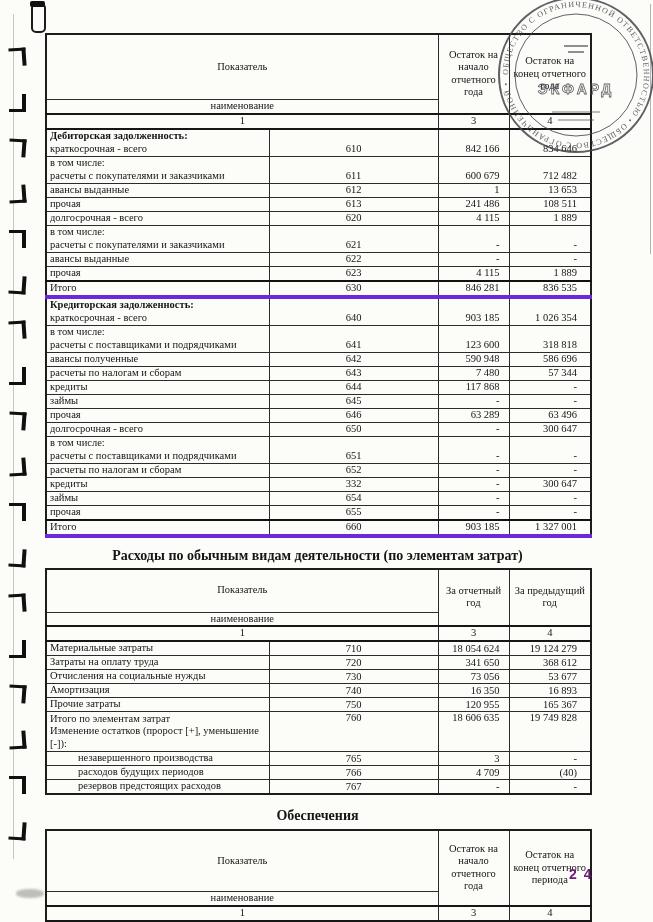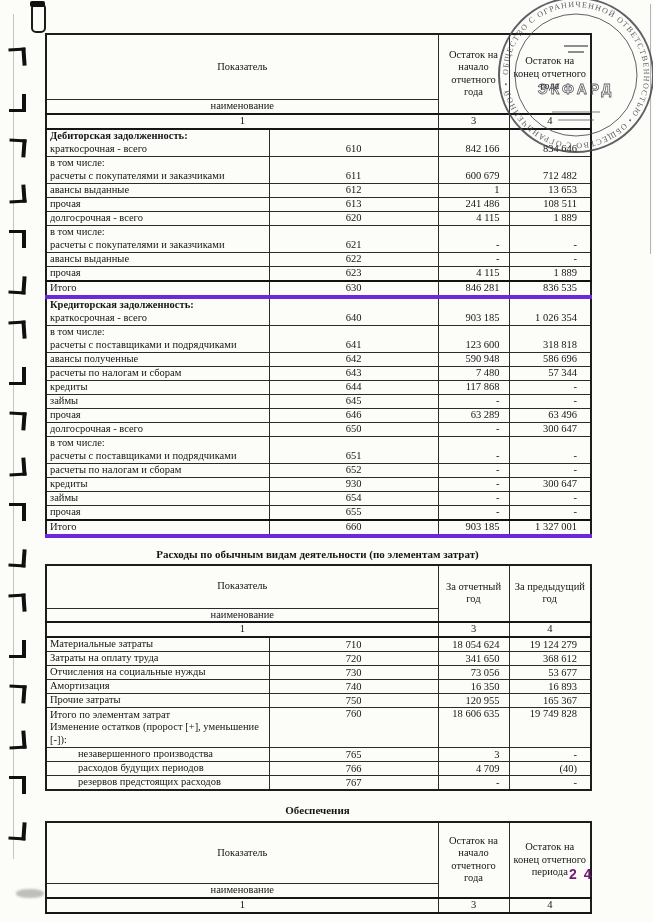--- a/index.html
+++ b/index.html
@@ -34,21 +34,21 @@
   tbody .c-name{text-align:left;padding-left:3px;}
   .c-code{text-align:center;vertical-align:bottom;}
   .c-v{text-align:right;padding-right:9px;vertical-align:bottom;}
   .c-v4{padding-right:13px;}
   tr.has-top td{height:26px;}
   tr.has-sub td{height:39px;}
   tr.has-sub .c-code,tr.has-sub .c-v{vertical-align:top;}
   tr.total td{border-top:2px solid #111;border-bottom:4px solid #6d28d9;}
   tr.top-bold .top{font-weight:bold;}
   tr.indent .lbl{padding-left:28px;}
-  .tbl-title{text-align:center;font-weight:bold;font-size:11px;margin:10px 0 4px;}
+  .tbl-title{text-align:center;font-weight:bold;font-size:14px;margin:10px 0 4px;}
   .t3-title{margin:13px 0 5px;}
   
   .stamp{position:absolute;left:494px;top:-6px;pointer-events:none;opacity:.85;}
   
   .page-num{position:absolute;left:569px;top:866px;font-family:Liberation Sans, sans-serif;
         font-size:14px;font-weight:bold;letter-spacing:7px;color:#701a75;}
 </style>
 </head>
 <body>
 
@@ -292,21 +292,21 @@
     <td class="c-code">652</td>
     <td class="c-v">-</td>
     <td class="c-v c-v4">-</td>
   </tr>
           <tr>
     <td class="c-name">
 
       <div class="lbl">кредиты</div>
 
     </td>
-    <td class="c-code">930</td>
+    <td class="c-code">332</td>
     <td class="c-v">-</td>
     <td class="c-v c-v4">300 647</td>
   </tr>
           <tr>
     <td class="c-name">
 
       <div class="lbl">займы</div>
 
     </td>
     <td class="c-code">654</td>

